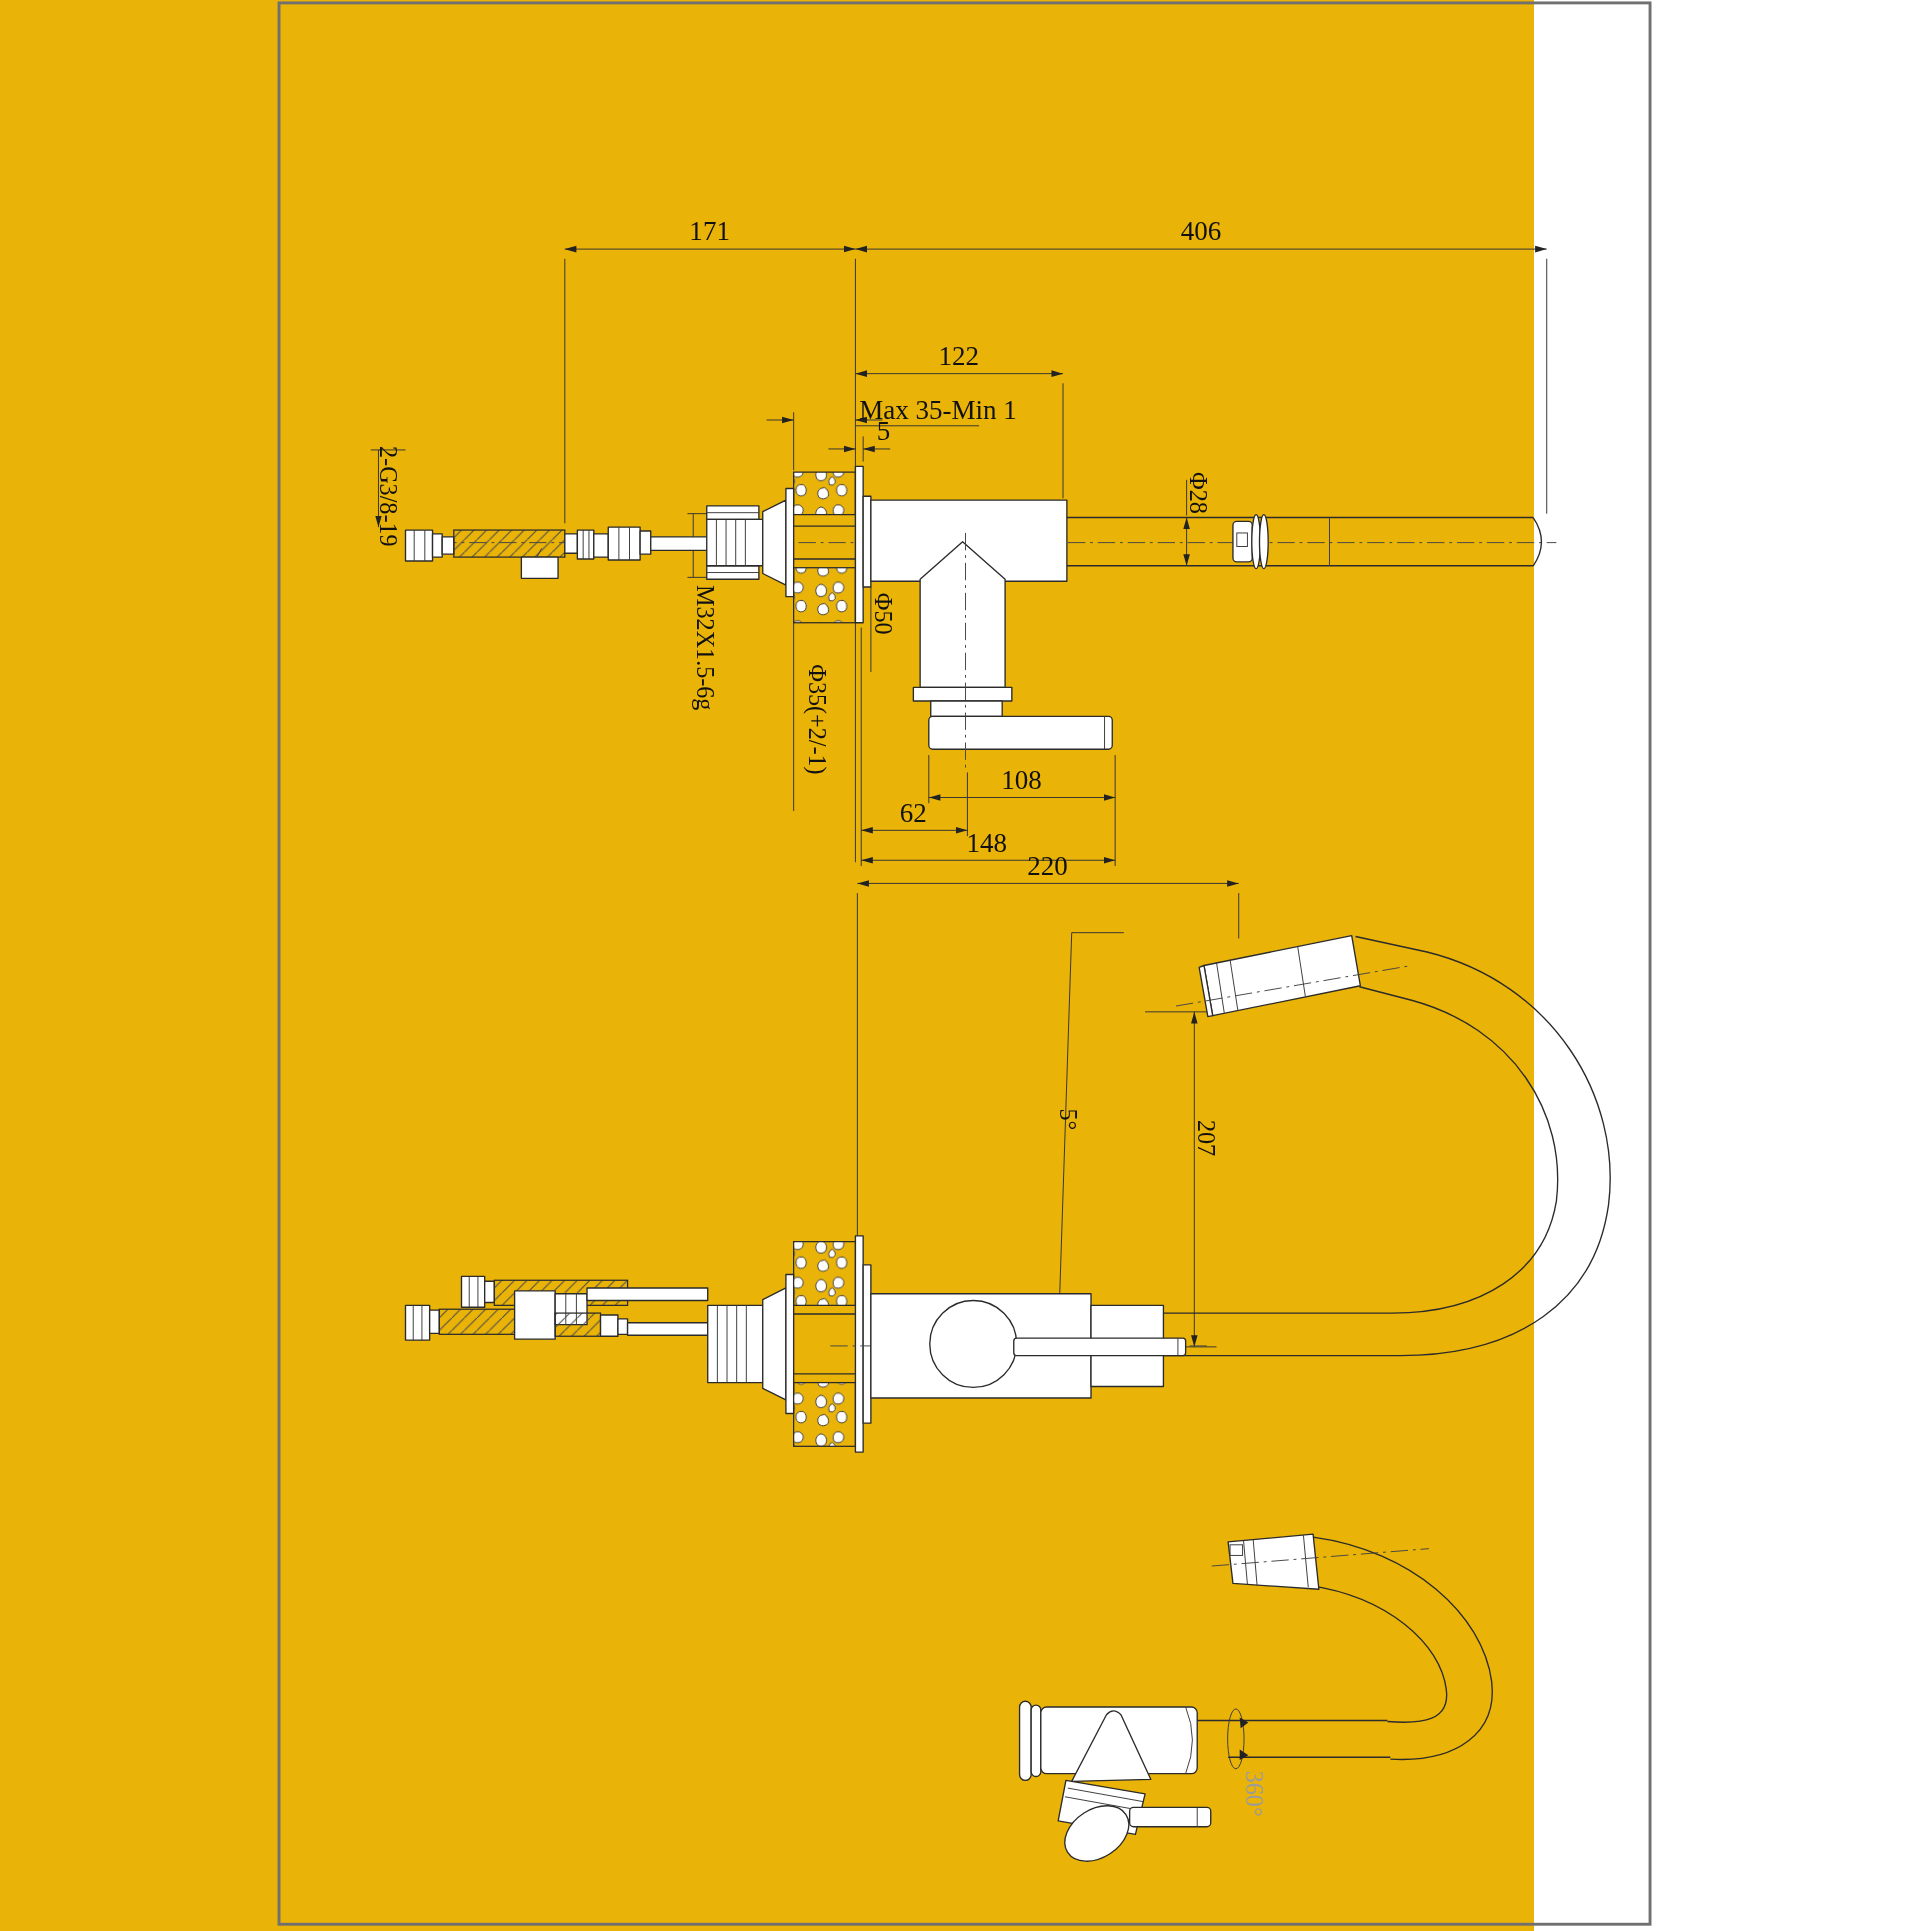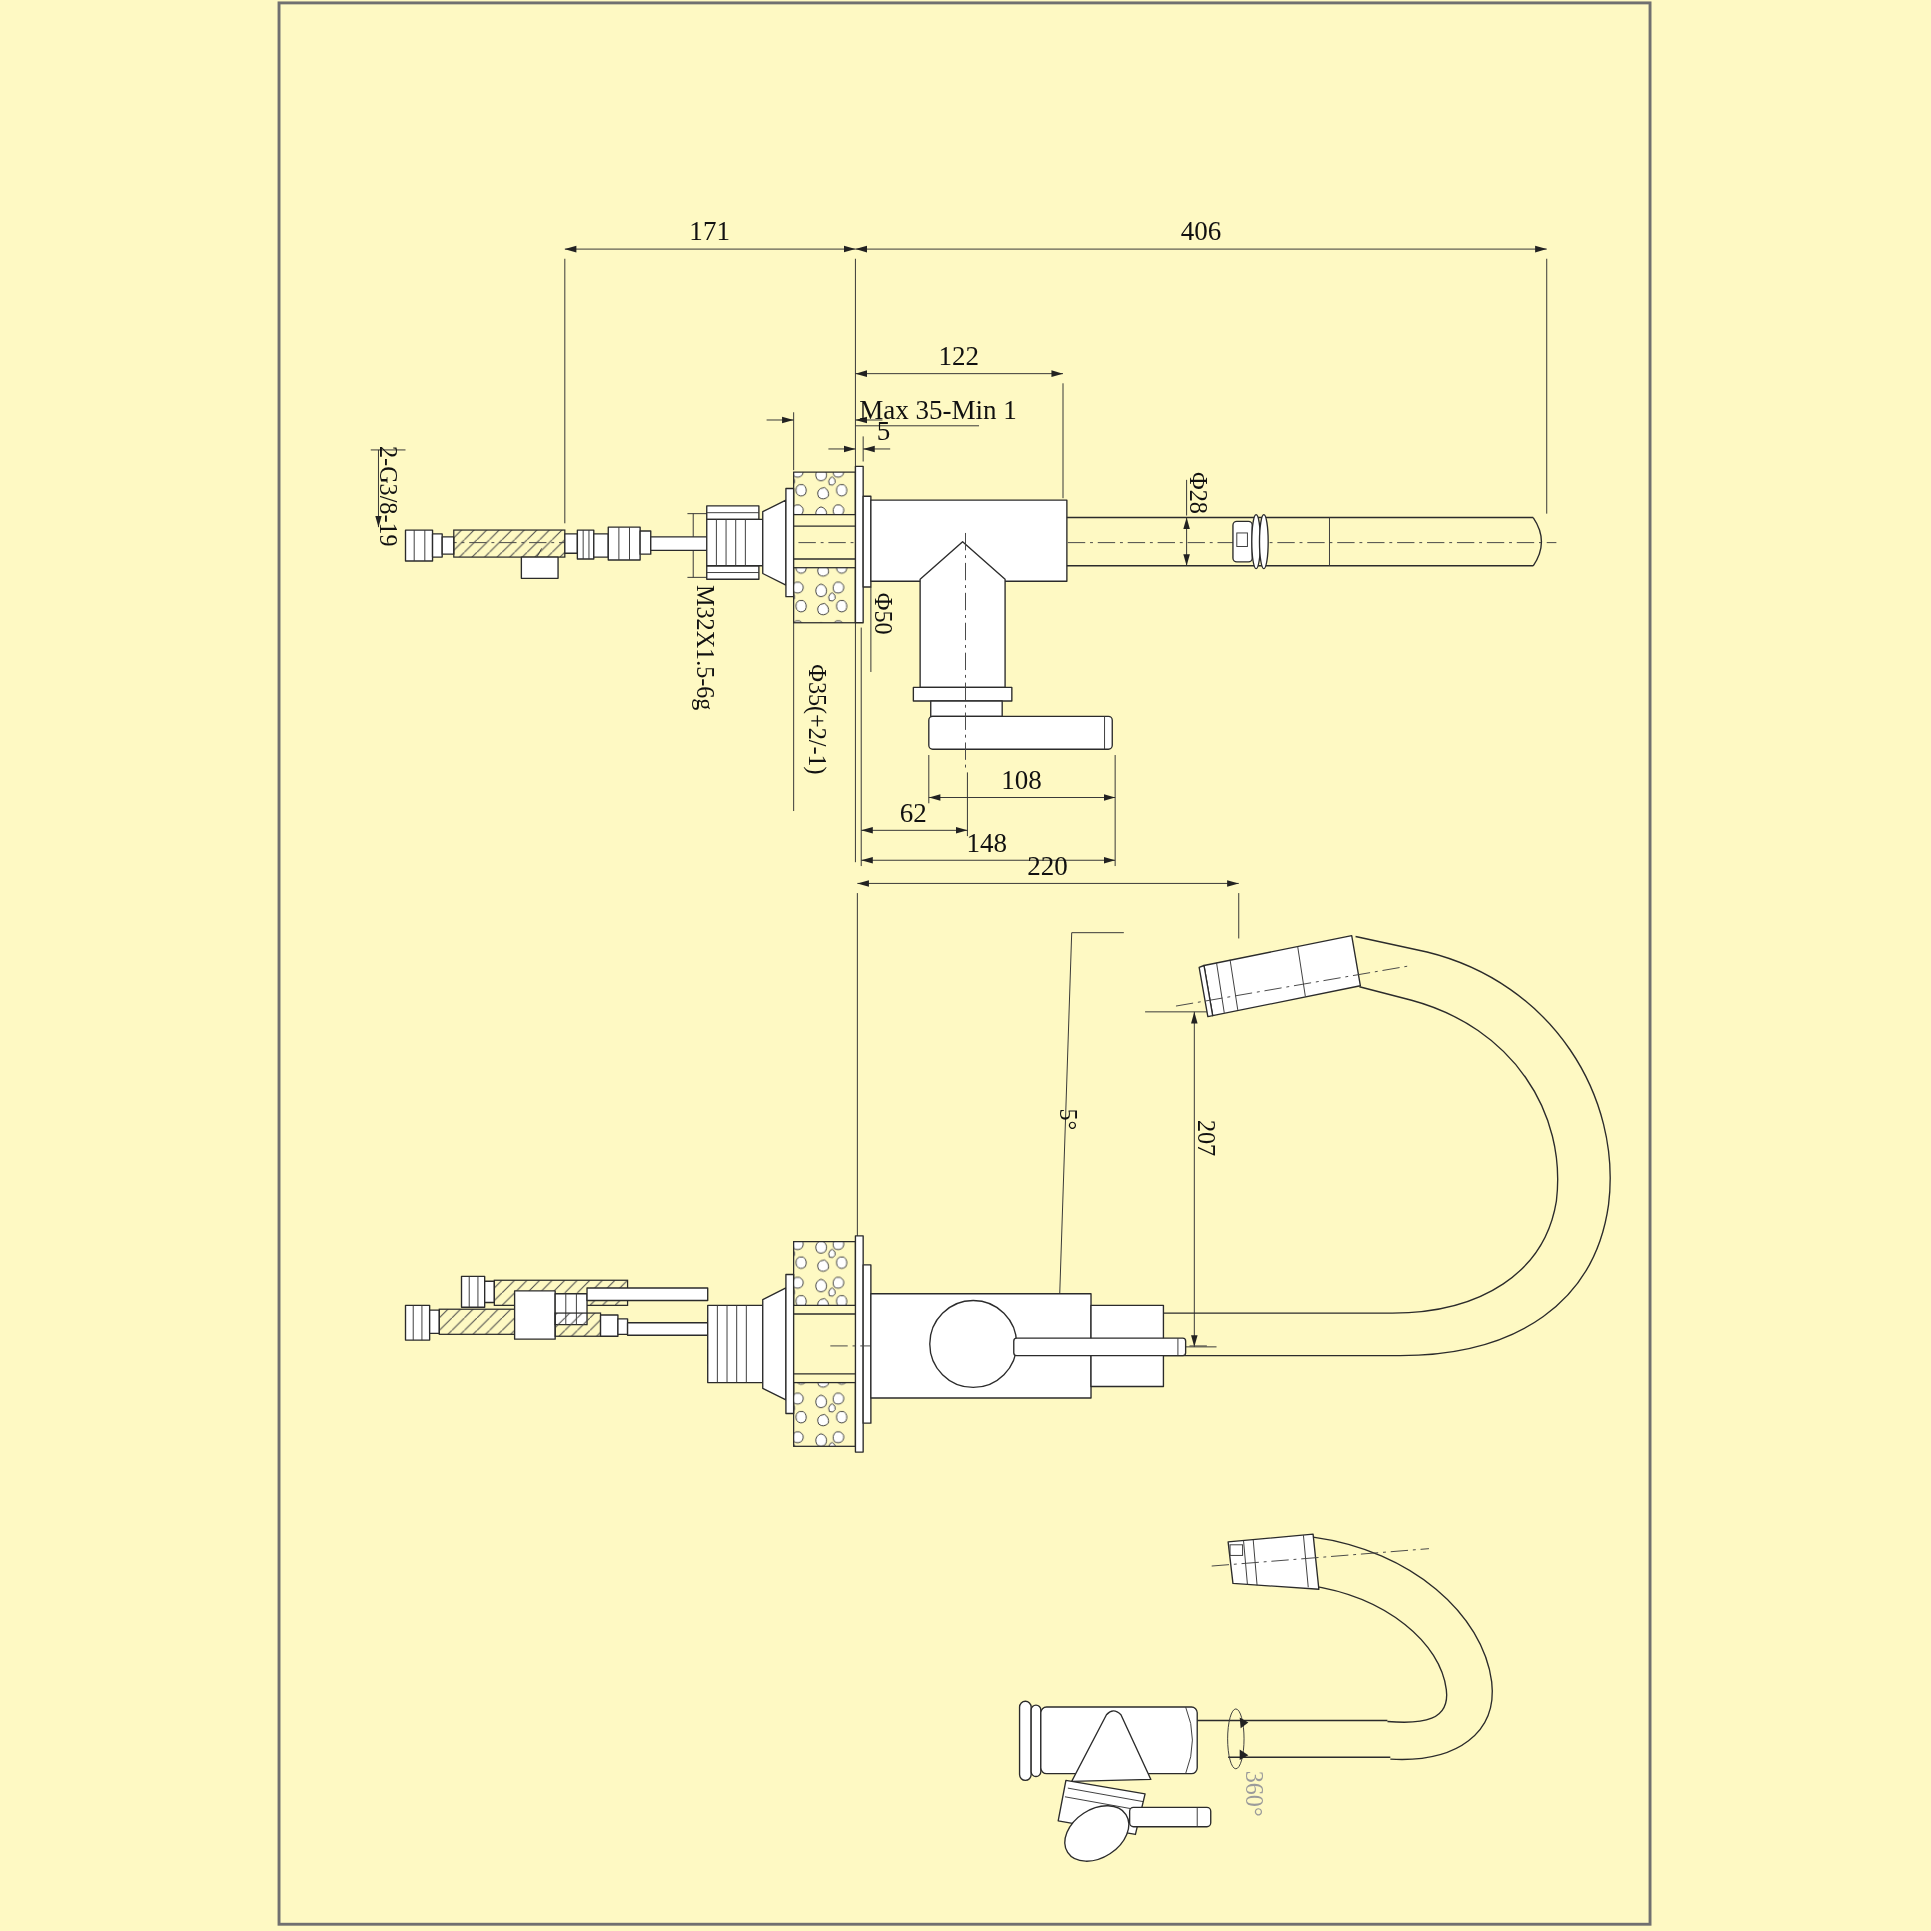--- a/index.html
+++ b/index.html
@@ -1,16 +1,16 @@
 <!DOCTYPE html>
 <html><head>
 <meta charset="utf-8">
 <style>
   html,body{margin:0;padding:0;background:#ffffff;width:1931px;height:1931px;}
-  .stage{position:relative;width:1931px;height:1931px;background:#fef9c3;font-family:"Liberation Serif",serif;}
+  .stage{position:relative;width:1534px;height:1931px;background:#eab308;font-family:"Liberation Serif",serif;}
   svg{position:absolute;left:0;top:0;}
   .geo{stroke:#2b2b2b;stroke-width:1.4;fill:none;stroke-linejoin:round;stroke-linecap:butt;}
   .geow{stroke:#2b2b2b;stroke-width:1.4;fill:#ffffff;stroke-linejoin:round;}
   .thin{stroke:#3a3a3a;stroke-width:1;fill:none;}
   .dim{stroke:#333333;stroke-width:1;fill:none;}
   .cl{stroke:#444444;stroke-width:1;fill:none;stroke-dasharray:18 5 3 5;}
   .peb{fill:url(#peb);stroke:#2b2b2b;stroke-width:1.3;}
   .hat{fill:url(#hat);stroke:#2b2b2b;stroke-width:1.3;}
   text{font-family:"Liberation Serif",serif;fill:#111111;}
   .dt{font-size:28px;}

